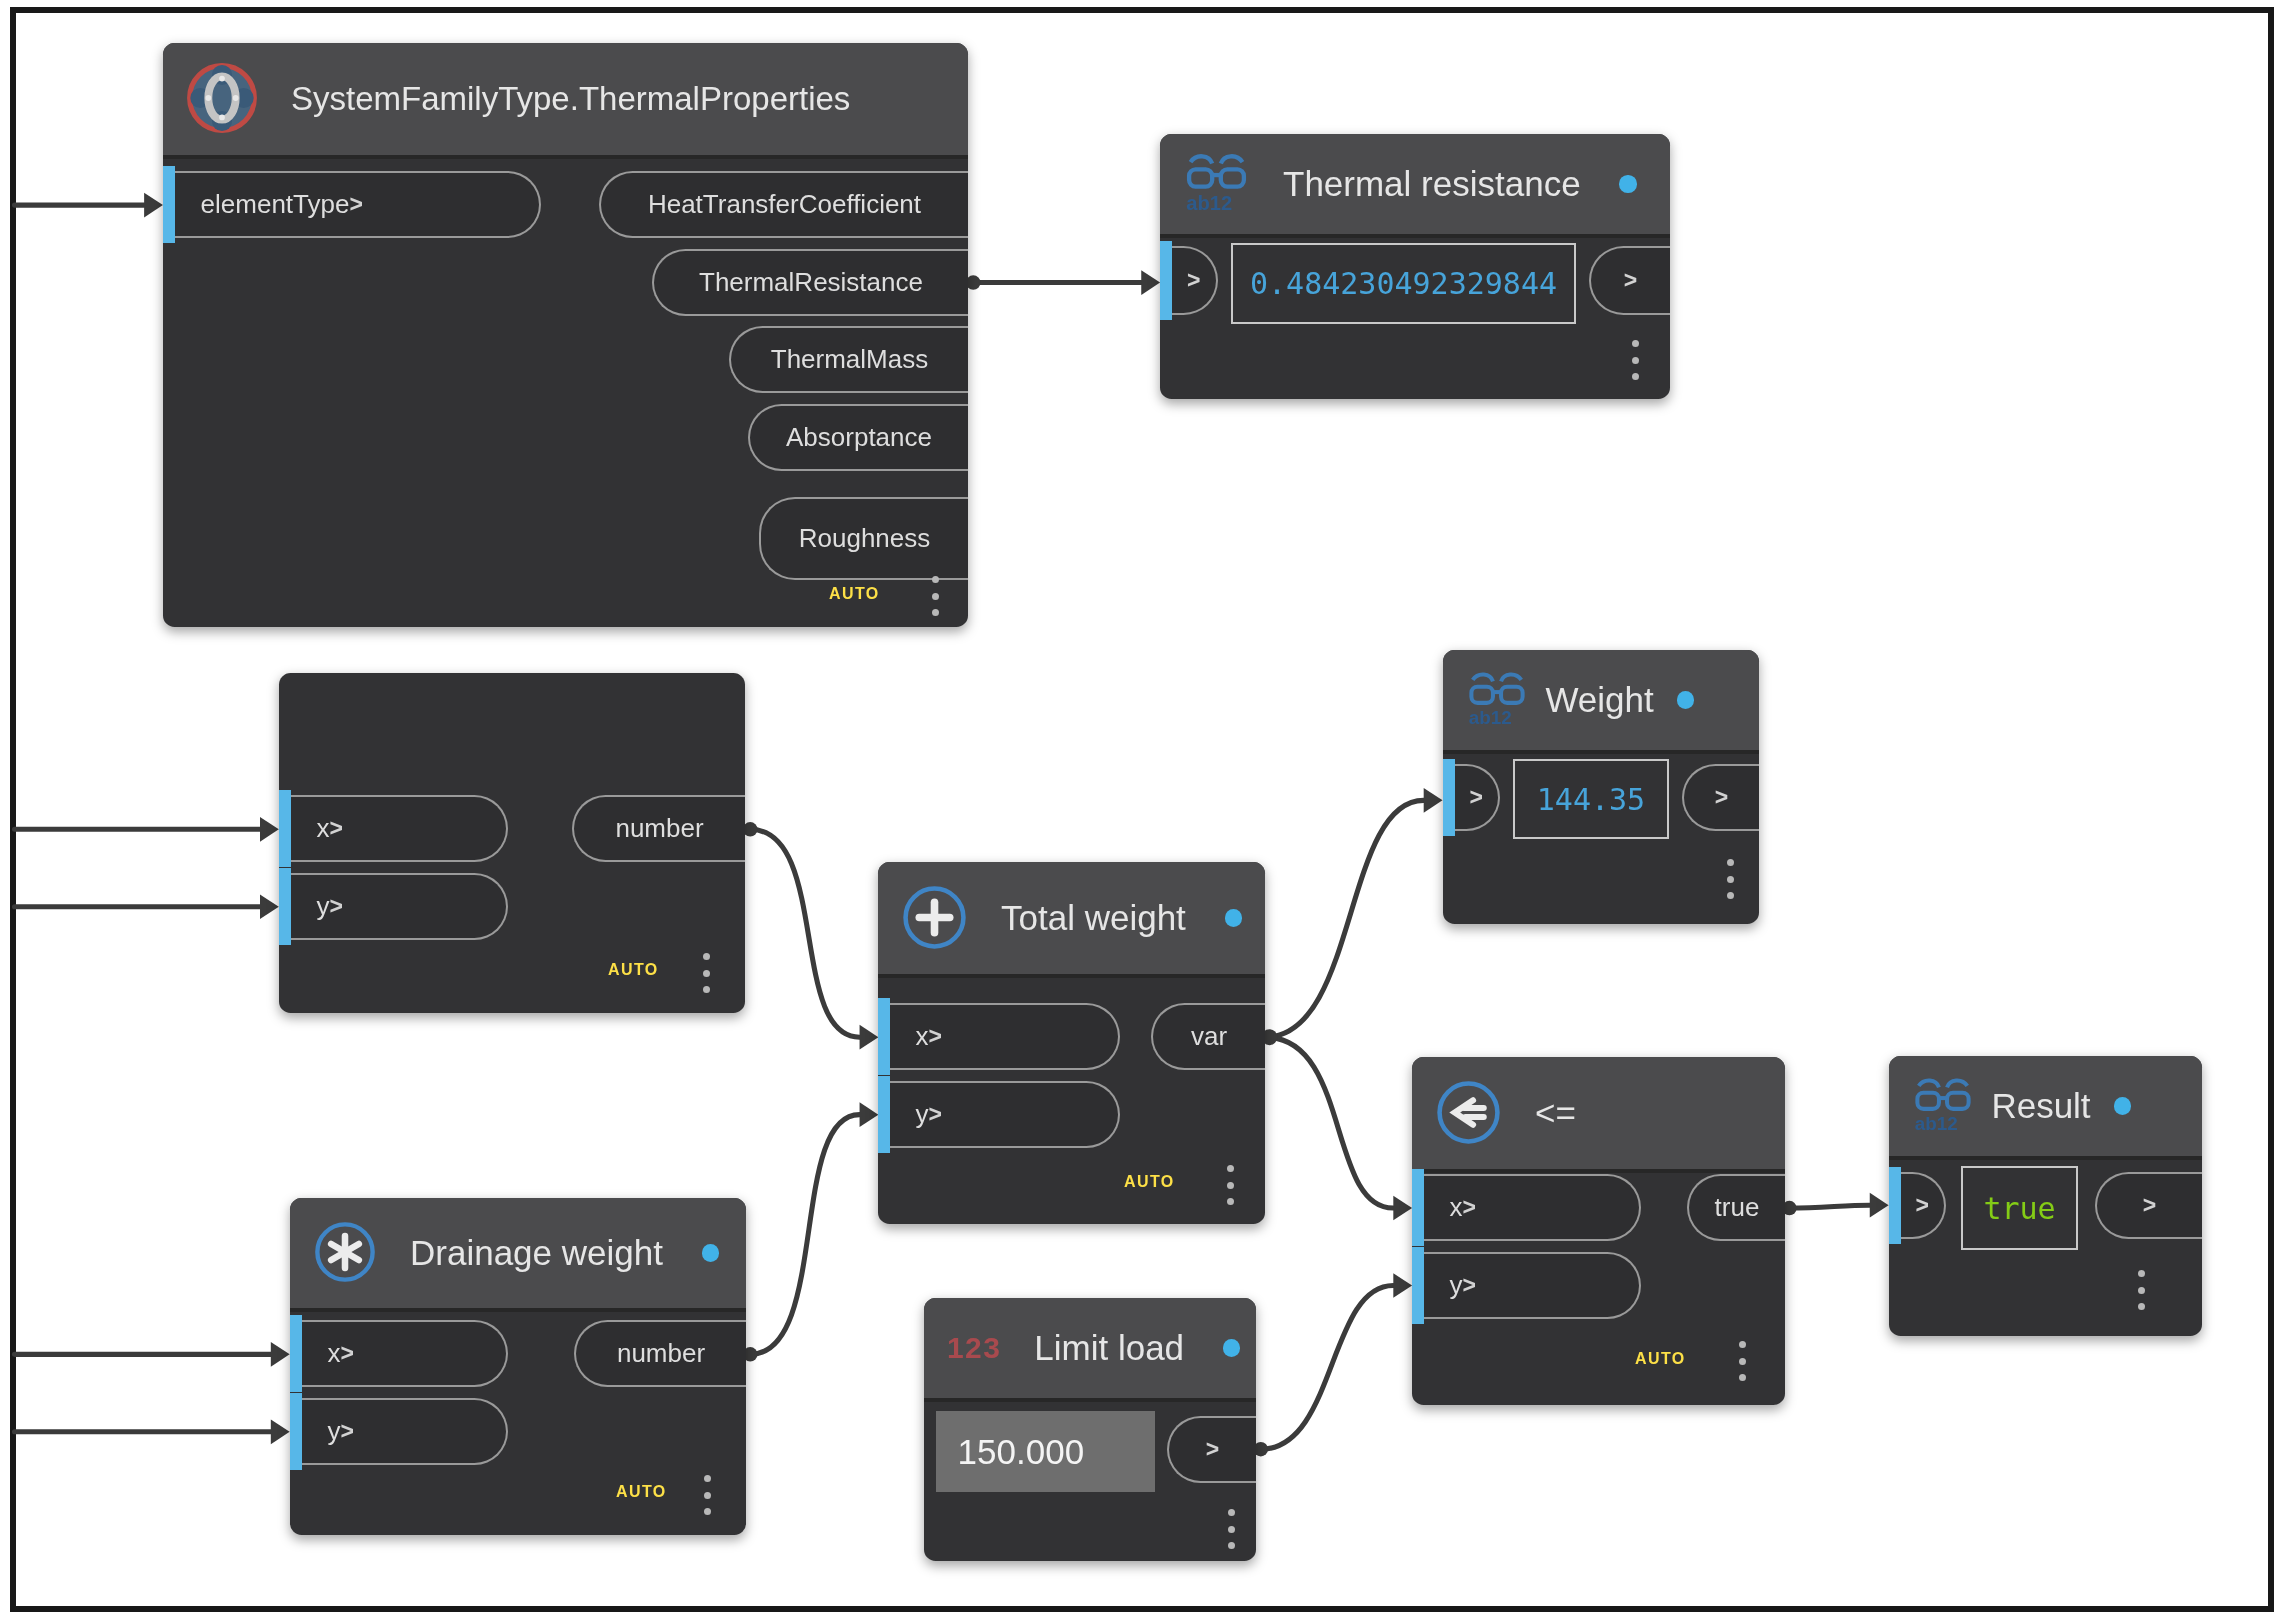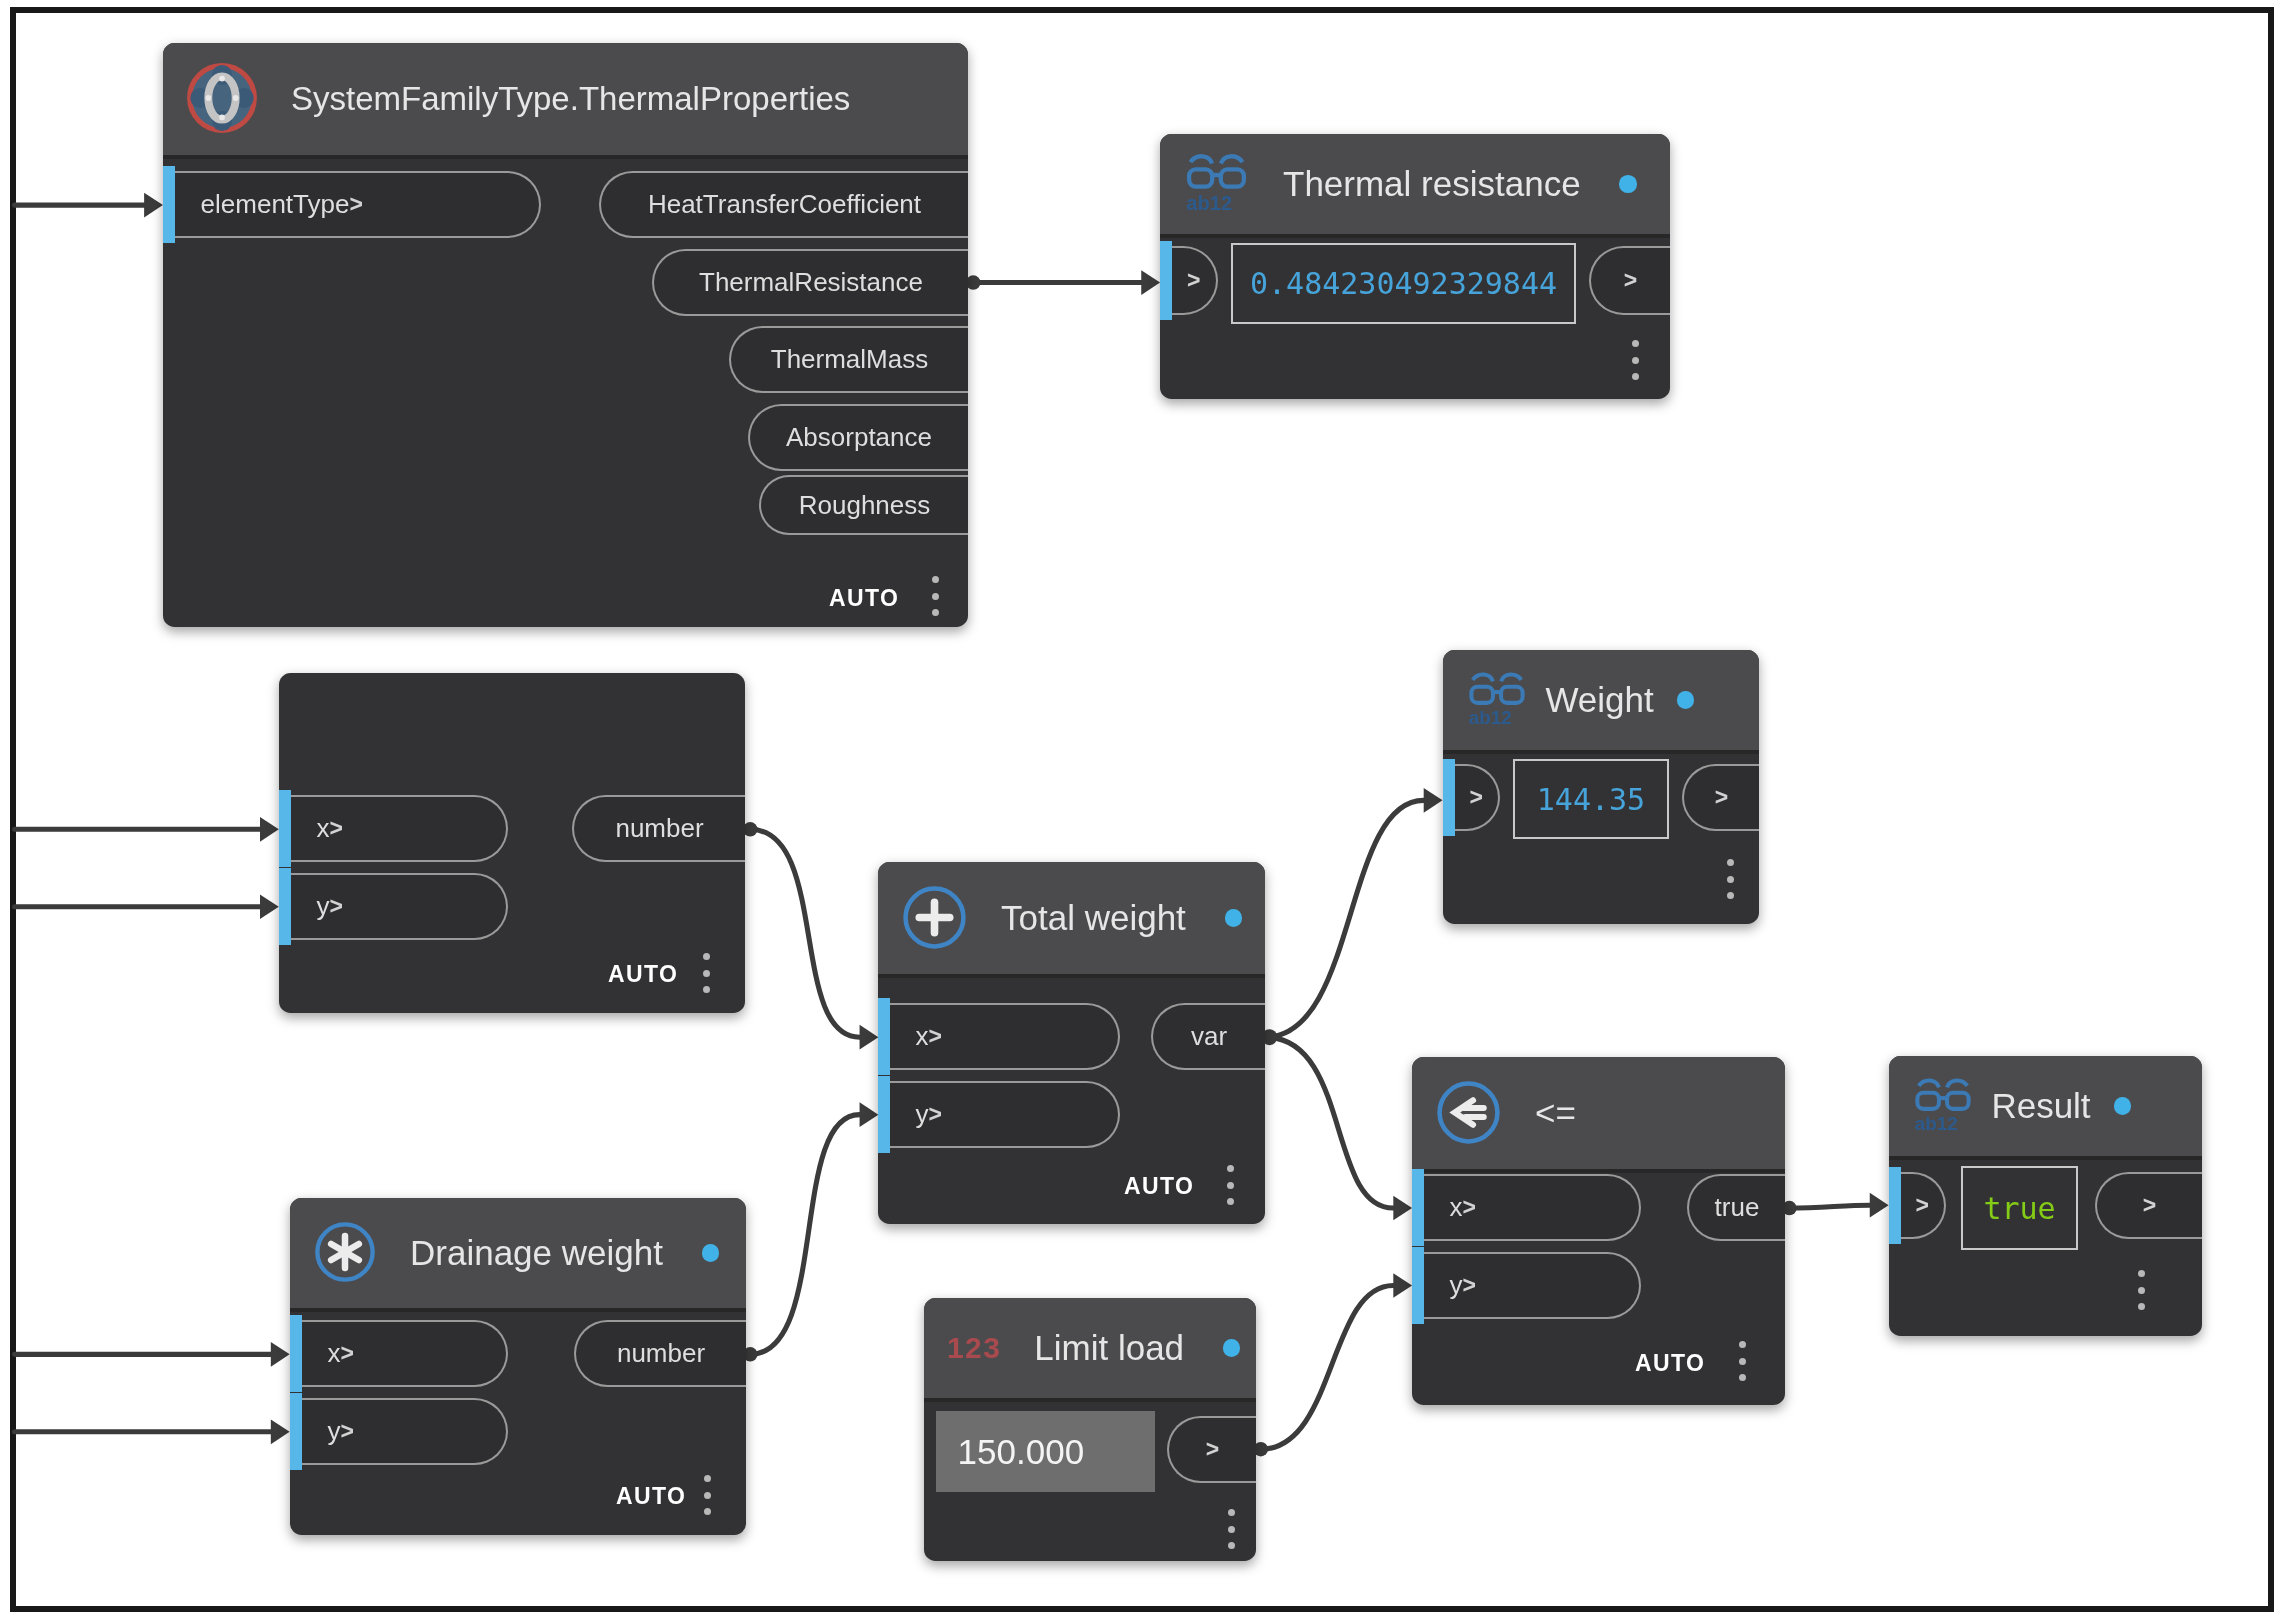--- a/index.html
+++ b/index.html
@@ -23,21 +23,21 @@
     justify-content:flex-start;padding:0 22px 0 26px}
   .pill.pout{border-right:none;border-radius:36px 0 0 36px;justify-content:center;padding:0 20px}
   .pill.tiny{justify-content:center;padding:0}
   .chev{color:#d2d2d2;font-size:23px;font-weight:bold}
   .bluebar{position:absolute;width:11.6px;background:#57b7e8;z-index:4}
   .valbox{position:absolute;border:2.9px solid #c9c9c9;display:flex;align-items:center;
     justify-content:center;font-family:"DejaVu Sans Mono",monospace;
     font-size:30px;color:#47a4da;box-sizing:border-box}
   .numbox{position:absolute;background:#6e6e6e;color:#f4f4f4;font-size:35px;
     display:flex;align-items:center;padding-left:22px;box-sizing:border-box}
-  .auto{position:absolute;color:#ffffff;font-weight:bold;font-size:23px;letter-spacing:1.4px}
+  .auto{position:absolute;color:#fde047;font-weight:bold;font-size:16px;letter-spacing:1.4px}
   .kebab{position:absolute;display:flex;flex-direction:column;gap:9.4px}
   .kebab i{width:7.2px;height:7.2px;border-radius:50%;background:#b8b8b8}
   .icon123{color:#a84a4e;font-weight:bold;font-size:30px;letter-spacing:1.4px}
 </style>
 </head>
 <body>
 
 <div class="frame"></div>
 
 <svg id="wires" width="2284" height="1621" viewBox="0 0 3154 2238">
@@ -107,21 +107,21 @@
   </div>
   <div class="pill pout" style="right:0;top:283px;width:239px;height:67px">
     <span>ThermalMass</span>
   </div>
   <div class="pill pout" style="right:0;top:206px;width:316px;height:67px">
     <span>ThermalResistance</span>
   </div>
   <div class="pill pout" style="right:0;top:361px;width:220px;height:67px">
     <span>Absorptance</span>
   </div>
-  <div class="pill pout" style="right:0;top:432px;width:209px;height:60px">
+  <div class="pill pout" style="right:0;top:454px;width:209px;height:83px">
     <span>Roughness</span>
   </div>
   <span class="auto" style="left:666px;top:542px">AUTO</span>
   <div class="kebab" style="left:769px;top:533px">
       <i></i>
       <i></i>
       <i></i>
     </div>
 </div>
 

